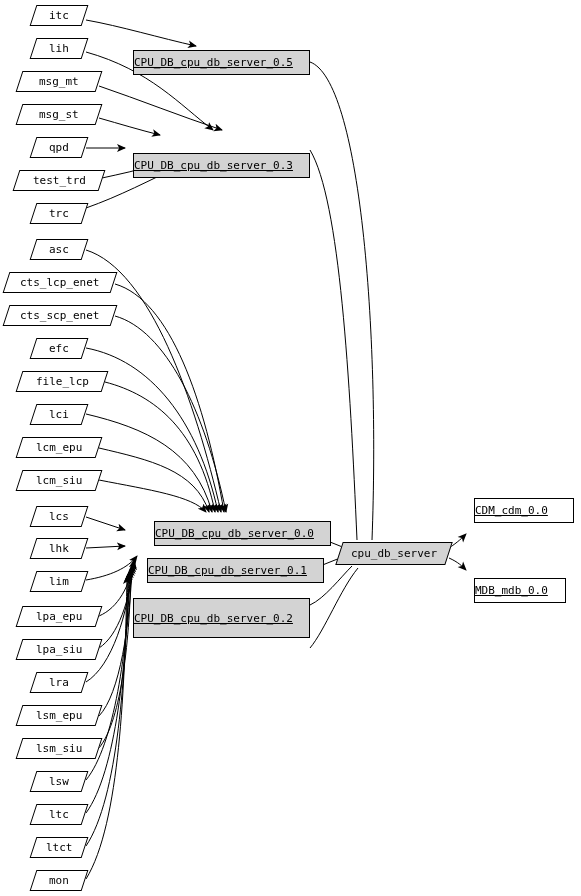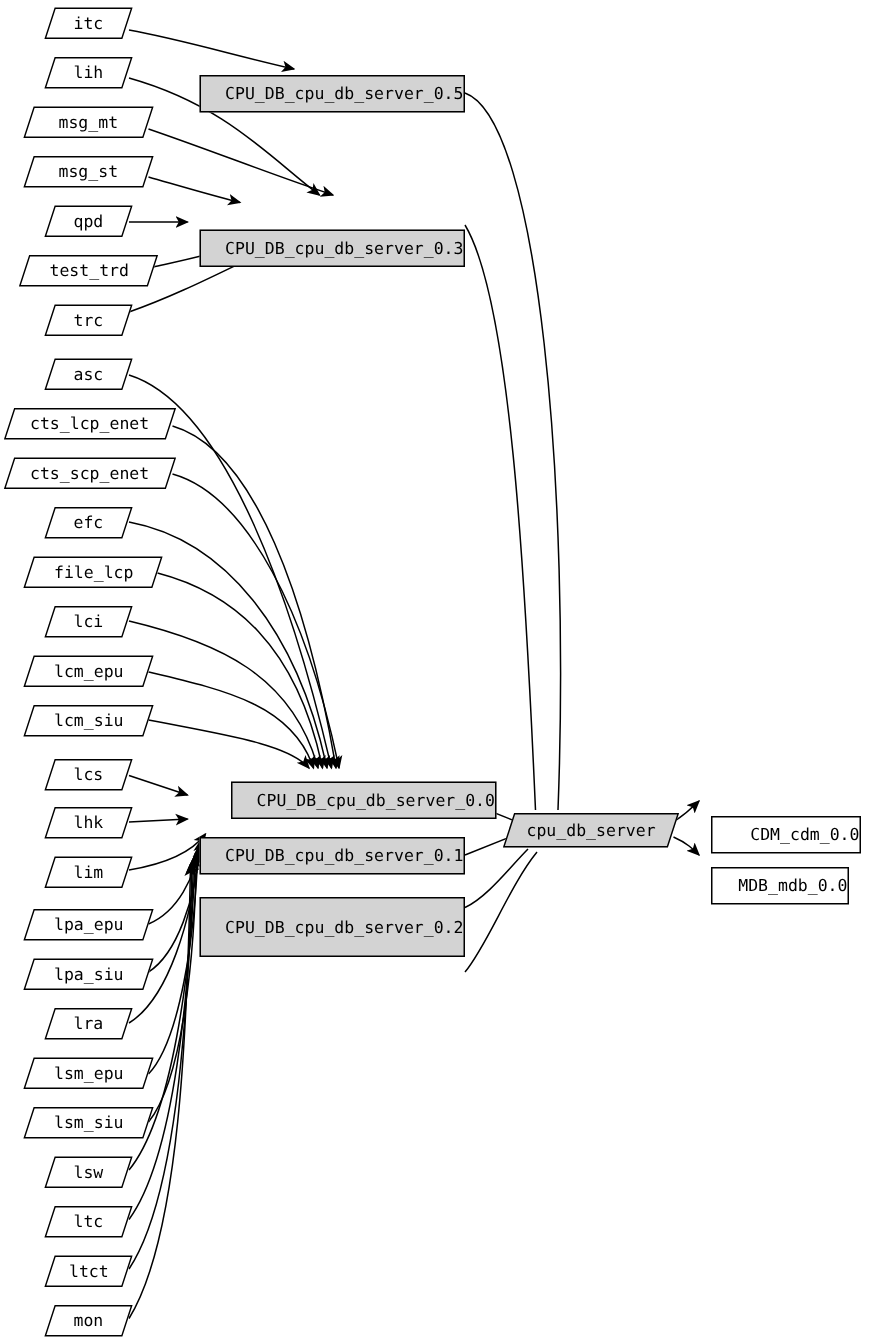--- a/index.html
+++ b/index.html
@@ -17,25 +17,26 @@
     display:flex;align-items:center;justify-content:center;
     background:#ffffff;color:#000000;
     font-size:11px;line-height:1;
     border:1px solid #000000;
     transform:skewX(-18deg);
   }
   .para > span{transform:skewX(18deg);white-space:nowrap;}
   .para.filled{background:#d3d3d3;}
   
   .rect{
-    display:flex;align-items:center;justify-content:flex-end;
+    display:flex;align-items:center;justify-content:flex-start;
     background:#d3d3d3;color:#000000;
     font-size:11px;line-height:1;
     border:1px solid #000000;
     white-space:nowrap;
+    text-decoration:underline;
   }
   .rect.white{background:#ffffff;}
 </style>
 </head>
 <body>
 
 <div id="canvas">
 
   <svg id="edges" viewBox="0 0 581 896" xmlns="http://www.w3.org/2000/svg">
     <defs>
@@ -182,31 +183,31 @@
 
   <div class="node rect" style="left:133px;top:50px;width:177px;height:25px;">
       <span>CPU_DB_cpu_db_server_0.5</span>
     </div>
   <div class="node rect" style="left:133px;top:137px;width:177px;height:25px;margin-top:16px;">
       <span>CPU_DB_cpu_db_server_0.3</span>
     </div>
   <div class="node rect" style="left:133px;top:521px;width:177px;height:25px;margin-left:21px;">
       <span>CPU_DB_cpu_db_server_0.0</span>
     </div>
-  <div class="node rect" style="left:133px;top:558px;width:177px;height:25px;">
+  <div class="node rect" style="left:147px;top:558px;width:177px;height:25px;">
       <span>CPU_DB_cpu_db_server_0.1</span>
     </div>
   <div class="node rect" style="left:133px;top:598px;width:177px;height:40px;">
       <span>CPU_DB_cpu_db_server_0.2</span>
     </div>
 
   <div class="node para filled" style="left:339px;top:542px;width:110px;height:23px;">
       <span>cpu_db_server</span>
     </div>
 
-  <div class="node rect white" style="left:474px;top:544px;width:100px;height:25px;">
+  <div class="node rect white" style="left:474px;top:498px;width:100px;height:25px;">
       <span>CDM_cdm_0.0</span>
     </div>
   <div class="node rect white" style="left:474px;top:578px;width:92px;height:25px;">
       <span>MDB_mdb_0.0</span>
     </div>
 
 </div>
 
 </body></html>

